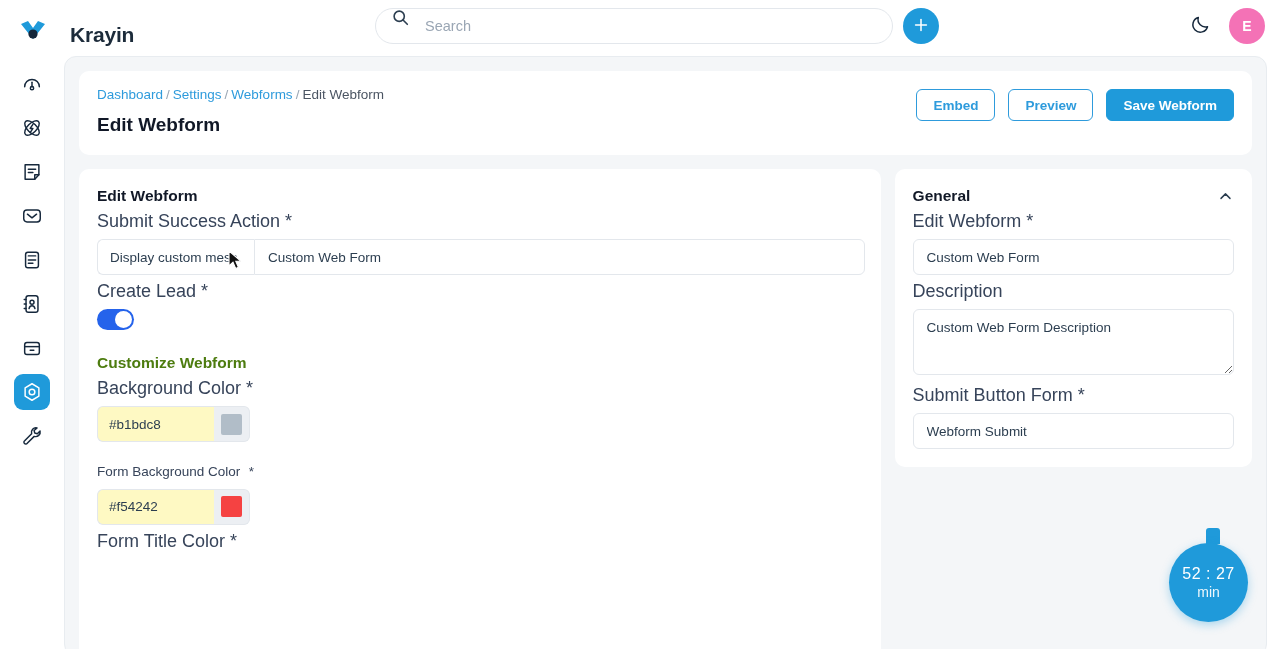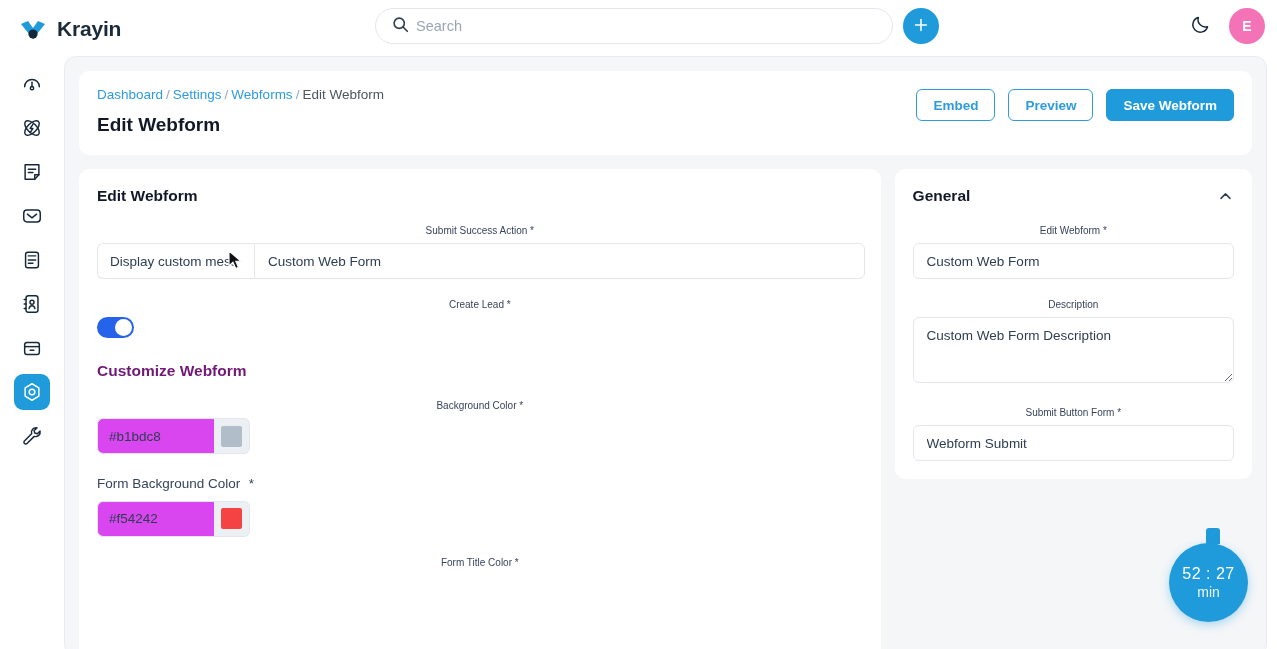--- a/index.html
+++ b/index.html
@@ -12,30 +12,30 @@
   }
 
   
   .topbar {
     position: absolute; top: 0; left: 0;
     width: 1277px; height: 52px;
     background: #ffffff;
     display: flex; align-items: center;
     z-index: 30;
   }
-  .brand { display: flex; align-items: flex-start; gap: 9px; margin-left: 18px; width: 300px; margin-top: 11px; }
+  .brand { display: flex; align-items: flex-end; gap: 22px; margin-left: 18px; width: 300px; margin-top: 11px; }
   .brand-logo { width: 30px; height: 30px; position: relative; }
   .brand-name { font-size: 21px; font-weight: 700; color: #1c2b3a; letter-spacing: -.2px; }
 
   .search-wrap {
     position: absolute; left: 375px; top: 8px;
     width: 518px; height: 36px;
     border: 1px solid #e3e7ec; border-radius: 18px;
     background: #fff;
-    display: flex; align-items: center; gap: 7px;
+    display: flex; gap: 16px;
     padding: 0 16px;
   }
   .search-input {
     border: 0; outline: 0; background: transparent;
     font-family: "Liberation Sans", sans-serif;
     font-size: 14.5px; color: #2c3e50; width: 440px;
   }
   .search-input::placeholder { color: #9aa6b4; }
 
   .add-btn {
@@ -109,21 +109,21 @@
 
   
   .content { display: flex; gap: 14px; margin-top: 14px; align-items: flex-start; }
   .card-left { width: 803px; background: #fff; border-radius: 10px; padding: 18px; height: 494px; overflow: hidden; }
   .card-right { width: 358px; background: #fff; border-radius: 10px; padding: 18px; }
 
   .card-heading { font-size: 15.5px; font-weight: 700; color: #111827; }
   .panel-head { display: flex; align-items: center; justify-content: space-between; }
 
   .field-label {
-    font-size: 10px; color: #37445a; margin-top: 20px; margin-bottom: 7px; text-align: center;
+    font-size: 18px; color: #37445a; margin-top: 6px; margin-bottom: 7px;
   }
   .req { color: #37445a; }
 
   .input {
     width: 100%; height: 36px;
     border: 1px solid #e3e7ec; border-radius: 6px;
     background: #fff; outline: none;
     font-family: "Liberation Sans", sans-serif;
     font-size: 13.5px; color: #2c3e50;
     padding: 0 13px;
@@ -154,34 +154,34 @@
   .toggle {
     width: 37px; height: 21px; border-radius: 11px;
     background: #2563eb; position: relative; cursor: pointer;
   }
   .toggle .knob {
     position: absolute; right: 2px; top: 2px;
     width: 17px; height: 17px; border-radius: 50%;
     background: #fff;
   }
 
-  .sub-head { font-size: 15.5px; font-weight: 700; color: #701a75; margin-top: 24px; }
+  .sub-head { font-size: 15.5px; font-weight: 700; color: #4d7c0f; margin-top: 24px; }
   .sub-desc { font-size: 13.5px; color: #6b7785; margin-top: 4px; }
 
   
   .color-row {
     display: flex; width: 153px; height: 36px;
     border-radius: 6px; overflow: hidden;
     background: #eceff3;
   }
   .color-row .ci {
     width: 117px; height: 36px;
     border: 1px solid #e3e7ec; border-right: none;
     border-radius: 6px 0 0 6px;
-    background: #d946ef; outline: none;
+    background: #fef9c3; outline: none;
     font-family: "Liberation Sans", sans-serif;
     font-size: 13.5px; color: #2c3e50; padding: 0 11px;
   }
   .color-row .swatch-btn {
     width: 36px; height: 36px; background: #eceff3;
     border: 1px solid #e3e7ec; border-left: none;
     border-radius: 0 6px 6px 0;
     display: flex; align-items: center; justify-content: center;
     cursor: pointer;
   }

